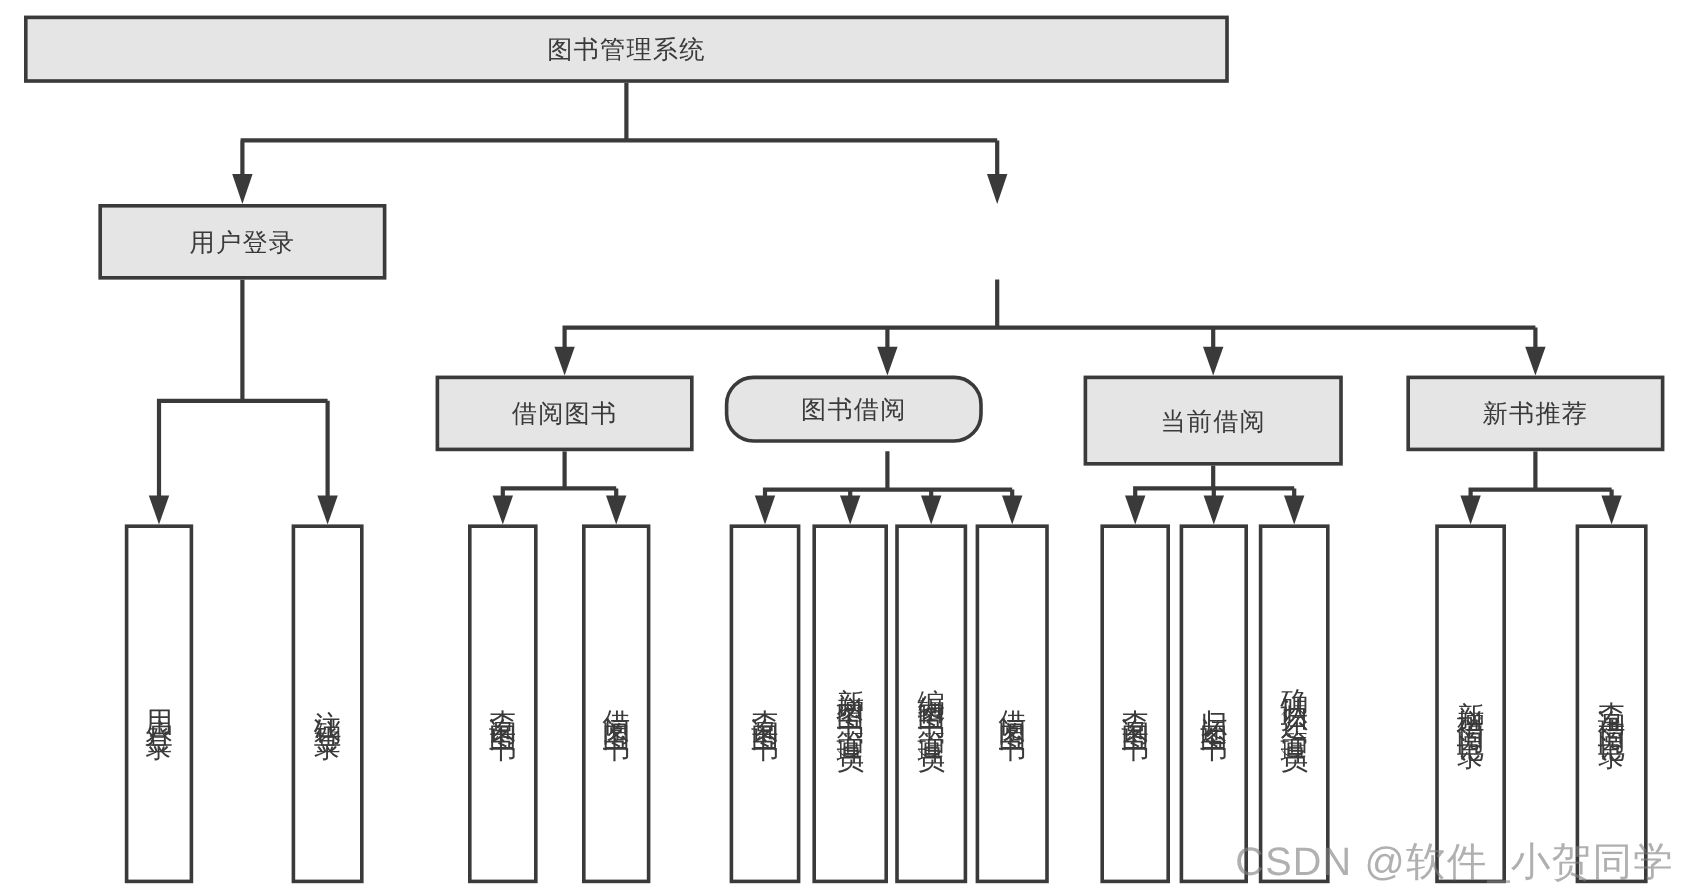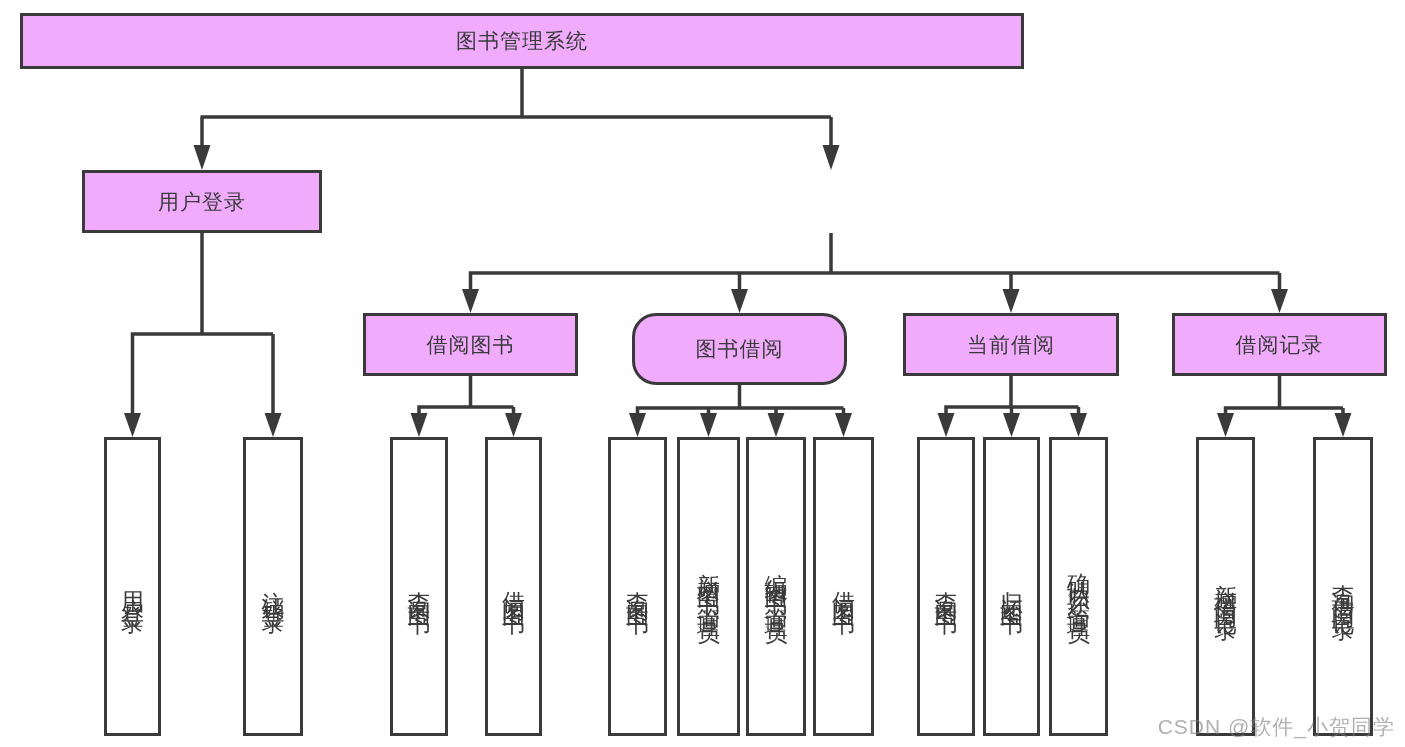--- a/index.html
+++ b/index.html
@@ -2,36 +2,36 @@
 <html><head>
 <meta charset="utf-8">
 <style>
   html,body{margin:0;padding:0;background:#fff;}
   .canvas{
     position:relative;width:1405px;height:747px;background:#fff;overflow:hidden;
     font-family:"Liberation Sans","DejaVu Sans",sans-serif;color:#3a3a3a;
   }
   .wires{position:absolute;left:0;top:0;z-index:0;}
   .hbox{
-    position:absolute;z-index:1;box-sizing:border-box;background:#f0abfc;
+    position:absolute;z-index:1;box-sizing:border-box;background:#e5e5e5;
     border:3px solid #3a3a3a;display:flex;align-items:center;justify-content:center;
     font-size:21px;font-weight:500;letter-spacing:1px;
   }
   .vbox{
     position:absolute;z-index:1;box-sizing:border-box;background:#fff;
     border:3px solid #3a3a3a;display:flex;align-items:center;justify-content:center;
     top:437px;height:299px;
   }
   .vbox span{
     writing-mode:vertical-rl;text-orientation:mixed;
     font-size:23px;font-weight:500;letter-spacing:7px;line-height:1;white-space:nowrap;
   }
   .watermark{
     position:absolute;z-index:2;right:10px;bottom:6px;
-    font-size:21px;color:rgba(128,128,128,0.62);letter-spacing:1px;white-space:nowrap;
+    font-size:33px;color:rgba(128,128,128,0.62);letter-spacing:1px;white-space:nowrap;
   }
 </style>
 </head>
 <body>
 
 <div class="canvas">
 
   <svg class="wires" width="1405" height="747" viewBox="0 0 1405 747">
     <g stroke="#3a3a3a" stroke-width="3.5" fill="none">
 
@@ -73,23 +73,23 @@
       <polygon points="1217,413 1234,413 1225.5,437"></polygon>
       <polygon points="1334.5,413 1351.5,413 1343,437"></polygon>
     </g>
   </svg>
 
   <div class="hbox" style="left:20px;top:13px;width:1004px;height:56px;">图书管理系统</div>
 
   <div class="hbox" style="left:82px;top:170px;width:240px;height:63px;">用户登录</div>
 
   <div class="hbox" style="left:363px;top:313px;width:215px;height:63px;">借阅图书</div>
-  <div class="hbox" style="left:632px;top:313px;width:215px;height:72px;border-radius:24px;">图书借阅</div>
-  <div class="hbox" style="left:903px;top:313px;width:216px;height:63px;">当前借阅</div>
-  <div class="hbox" style="left:1172px;top:313px;width:215px;height:63px;">借阅记录</div>
+  <div class="hbox" style="left:604px;top:313px;width:215px;height:56px;border-radius:24px;">图书借阅</div>
+  <div class="hbox" style="left:903px;top:313px;width:216px;height:75px;">当前借阅</div>
+  <div class="hbox" style="left:1172px;top:313px;width:215px;height:63px;">新书推荐</div>
 
   <div class="vbox" style="left:104px;width:57px;">
     <span>用户登录</span>
     </div>
   <div class="vbox" style="left:243px;width:60px;">
     <span>注销登录</span>
     </div>
 
   <div class="vbox" style="left:390px;width:58px;">
     <span>查询图书</span>

